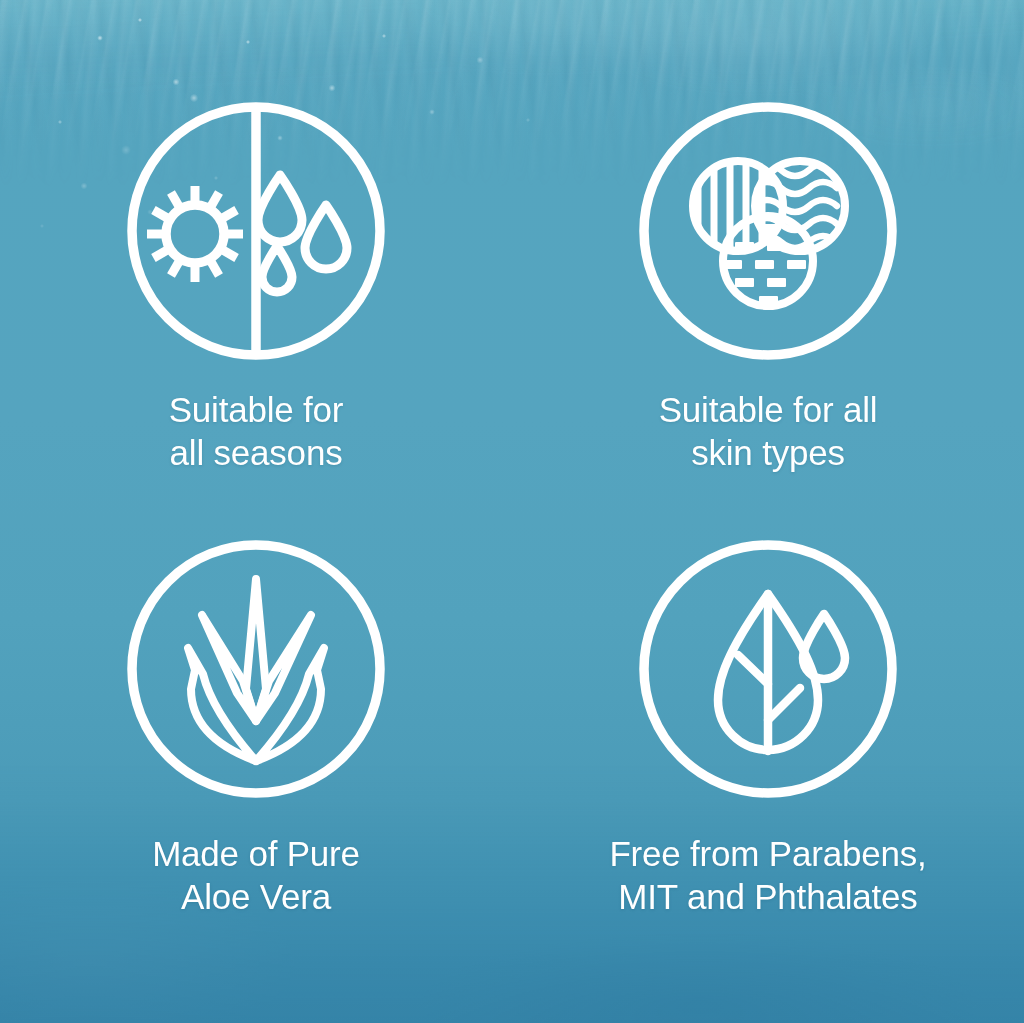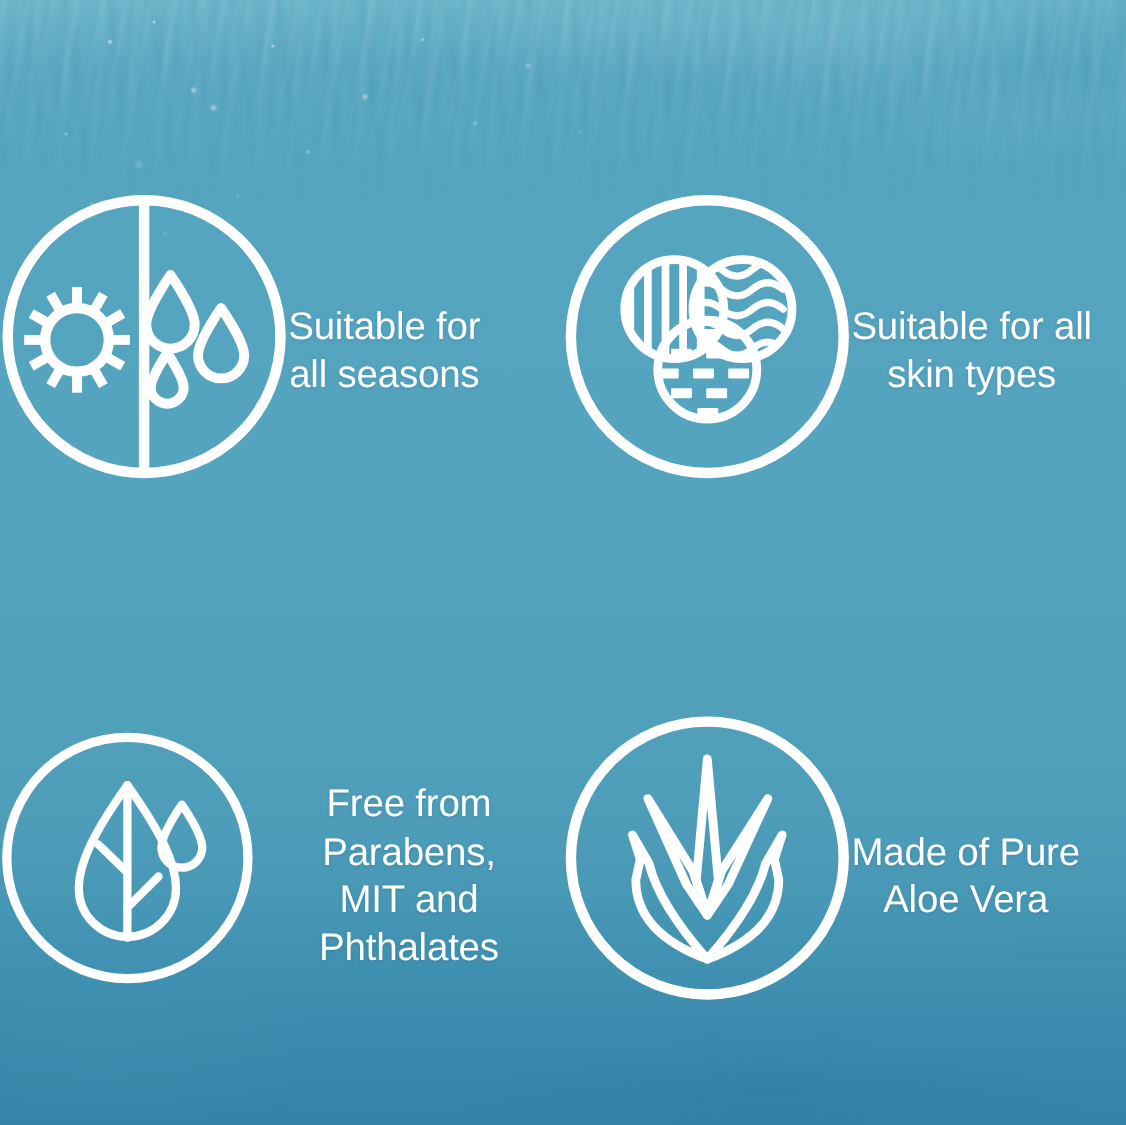--- a/index.html
+++ b/index.html
@@ -120,21 +120,21 @@
   .grid {
     position: absolute;
     inset: 0;
     display: grid;
     grid-template-columns: 1fr 1fr;
     grid-template-rows: 1fr 1fr;
   }
   .cell {
     position: relative;
     display: flex;
-    flex-direction: row;
+    flex-direction: column;
     align-items: center;
   }
   .cell-1 { padding-top: 100px; }
   .cell-2 { padding-top: 100px; align-items: center; }
   .cell-3 { padding-top: 26px; }
   .cell-4 { padding-top: 26px; }
 
   .icon-wrap {
     width: 262px;
     height: 262px;
@@ -269,56 +269,56 @@
               <rect x="130" y="178" width="19" height="9" rx="1"></rect>
               <rect x="122" y="196" width="19" height="9" rx="1"></rect>
             </g>
           </g>
         </svg>
       </div>
       <div class="caption">Suitable for all
 skin types</div>
     </div>
 
+    <div class="cell cell-3">
+      <div class="icon-wrap">
+        <svg viewBox="0 0 262 262" fill="none" xmlns="http://www.w3.org/2000/svg">
+          <circle cx="131" cy="131" r="124" stroke="#ffffff" stroke-width="9.5" fill="none"></circle>
+          <g stroke="#ffffff" stroke-width="8" fill="none" stroke-linejoin="round" stroke-linecap="round">
+
+            <path d="M131 41 L121 151 L131 183 L141 151 Z"></path>
+
+            <path d="M77 77 L112 155 L131 183 L118 143 Z"></path>
+
+            <path d="M186 77 L150 155 L131 183 L144 143 Z"></path>
+
+            <path d="M63 110 L70 132 L66 151 q0 48 65 72 q-44 -50 -53 -87 Z"></path>
+
+            <path d="M199 110 L192 132 L196 151 q0 48 -65 72 q44 -50 53 -87 Z"></path>
+          </g>
+        </svg>
+      </div>
+      <div class="caption">Made of Pure
+Aloe Vera</div>
+    </div>
+
     <div class="cell cell-4">
       <div class="icon-wrap">
         <svg viewBox="0 0 262 262" fill="none" xmlns="http://www.w3.org/2000/svg">
           <circle cx="131" cy="131" r="124" stroke="#ffffff" stroke-width="9.5" fill="none"></circle>
           <g stroke="#ffffff" stroke-width="8.5" fill="none" stroke-linecap="round" stroke-linejoin="round">
 
             <path d="M106 56 C 72 104 56 136 56 162 a50 50 0 0 0 100 0 C156 136 140 104 106 56 Z" transform="translate(25 0)"></path>
 
             <line x1="131" y1="56" x2="131" y2="213"></line>
 
             <line x1="131" y1="146" x2="101" y2="117"></line>
             <line x1="131" y1="182" x2="163" y2="150"></line>
           </g>
           <path d="M187 76 C187 76 166 106 166 120 a21 21 0 0 0 42 0 C208 106 187 76 187 76 Z" stroke="#ffffff" stroke-width="8.5" fill="none" stroke-linejoin="round"></path>
         </svg>
       </div>
       <div class="caption">Free from Parabens,
 MIT and Phthalates</div>
     </div>
 
-    <div class="cell cell-3">
-      <div class="icon-wrap">
-        <svg viewBox="0 0 262 262" fill="none" xmlns="http://www.w3.org/2000/svg">
-          <circle cx="131" cy="131" r="124" stroke="#ffffff" stroke-width="9.5" fill="none"></circle>
-          <g stroke="#ffffff" stroke-width="8" fill="none" stroke-linejoin="round" stroke-linecap="round">
-
-            <path d="M131 41 L121 151 L131 183 L141 151 Z"></path>
-
-            <path d="M77 77 L112 155 L131 183 L118 143 Z"></path>
-
-            <path d="M186 77 L150 155 L131 183 L144 143 Z"></path>
-
-            <path d="M63 110 L70 132 L66 151 q0 48 65 72 q-44 -50 -53 -87 Z"></path>
-
-            <path d="M199 110 L192 132 L196 151 q0 48 -65 72 q44 -50 53 -87 Z"></path>
-          </g>
-        </svg>
-      </div>
-      <div class="caption">Made of Pure
-Aloe Vera</div>
-    </div>
-
   </div>
 </div>
 
 </body></html>

